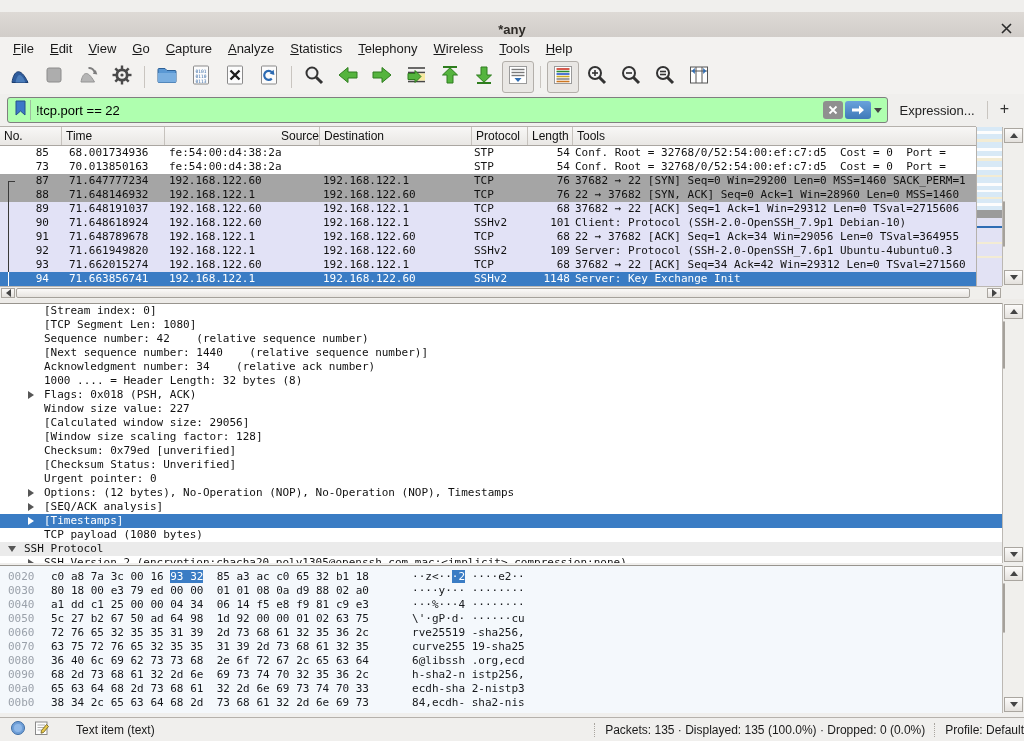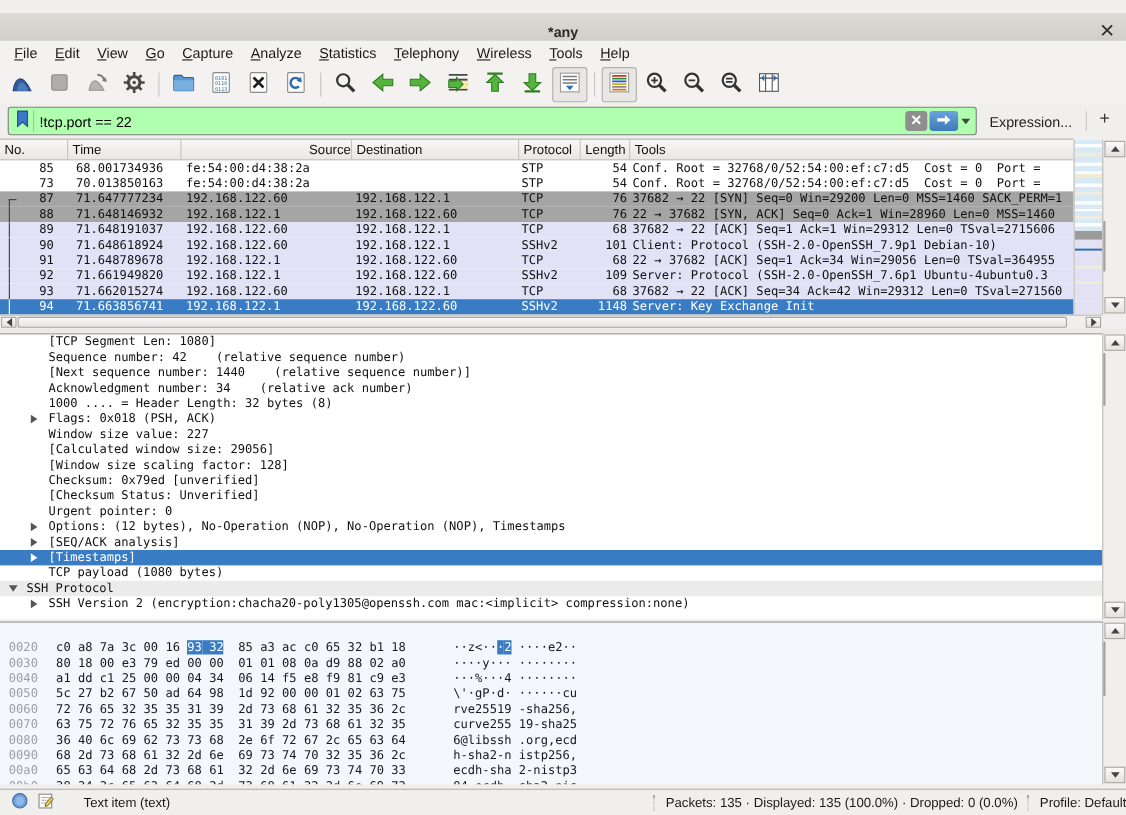--- a/index.html
+++ b/index.html
@@ -85,21 +85,21 @@
   .dline{height:14px;line-height:14px;white-space:pre;position:relative;box-sizing:border-box;}
   .d-sel{background:#3a7cc4;color:#fff;}
   .d-gray{background:#ebebeb;}
   .tri{position:absolute;top:3px;}
   .tri-r{width:0;height:0;border-left:6px solid #565656;border-top:4px solid transparent;border-bottom:4px solid transparent;}
   .tri-d{width:0;height:0;border-top:6px solid #565656;border-left:4px solid transparent;border-right:4px solid transparent;top:4px;}
   .d-sel .tri-r{border-left-color:#fff;}
   
   .hex-pane{position:absolute;top:565px;left:0;width:1004px;height:148px;background:#f4f8fc;
             border-top:1px solid #98948e;overflow:hidden;font-family:"DejaVu Sans Mono",monospace;
-            font-size:11px;box-sizing:border-box;padding-top:16px;}
+            font-size:11px;box-sizing:border-box;padding-top:4px;}
   .hrow{height:14px;line-height:14px;white-space:pre;padding-left:8px;}
   .h-off{display:inline-block;width:43px;color:#9aa1aa;}
   .h-bytes{display:inline-block;width:361px;color:#16181b;}
   .h-ascii{color:#16181b;}
   .hl{background:#3a7cc4;color:#fff;}
   
   .statusbar{position:absolute;top:717px;left:0;width:1024px;height:24px;background:#f0efed;
              border-top:1px solid #b5b1ac;display:flex;align-items:center;font-size:12px;box-sizing:border-box;}
   .sb-icon{margin-left:10px;display:flex;align-items:center;}
   .sb-left-label{margin-left:26px;color:#1a1a1a;}
@@ -401,20 +401,21 @@
       </div>
     <div class="sb-thumb" style="left:16px;top:1px;bottom:1px;width:954px;"></div>
     <div class="sb-btn" style="right:1px;top:1px;bottom:1px;width:14px;">
         <span class="arr-rt"></span>
       </div>
   </div>
 
   <div class="splitter" style="top:299px;height:4px;"><span class="grip">······</span></div>
 
   <div class="detail-pane" id="detail-pane">
+      <div class="dline" style="padding-left: 44px;"><span>[Stream index: 0]</span></div>
       <div class="dline" style="padding-left: 44px;"><span>[TCP Segment Len: 1080]</span></div>
       <div class="dline" style="padding-left: 44px;"><span>Sequence number: 42    (relative sequence number)</span></div>
       <div class="dline" style="padding-left: 44px;"><span>[Next sequence number: 1440    (relative sequence number)]</span></div>
       <div class="dline" style="padding-left: 44px;"><span>Acknowledgment number: 34    (relative ack number)</span></div>
       <div class="dline" style="padding-left: 44px;"><span>1000 .... = Header Length: 32 bytes (8)</span></div>
       <div class="dline" style="padding-left: 44px;"><span class="tri tri-r" style="left: 28px;"></span><span>Flags: 0x018 (PSH, ACK)</span></div>
       <div class="dline" style="padding-left: 44px;"><span>Window size value: 227</span></div>
       <div class="dline" style="padding-left: 44px;"><span>[Calculated window size: 29056]</span></div>
       <div class="dline" style="padding-left: 44px;"><span>[Window size scaling factor: 128]</span></div>
       <div class="dline" style="padding-left: 44px;"><span>Checksum: 0x79ed [unverified]</span></div>

